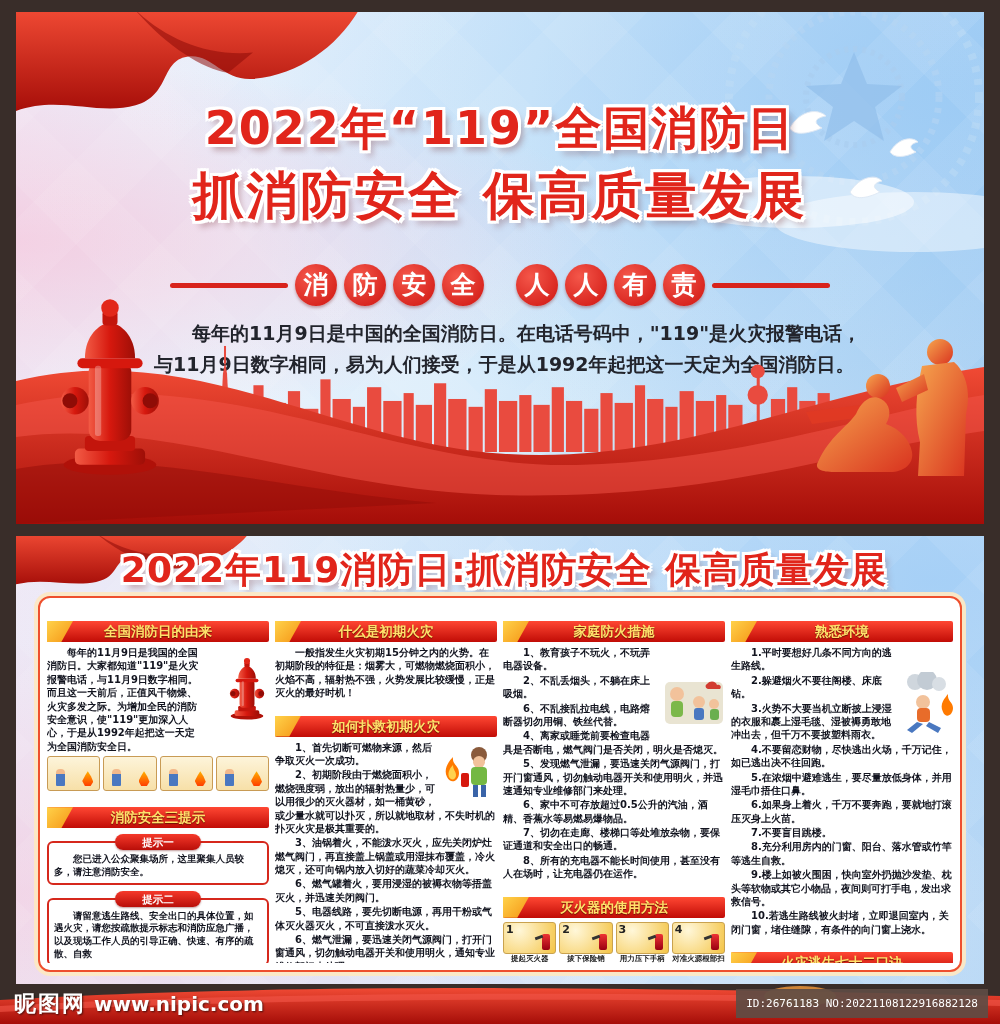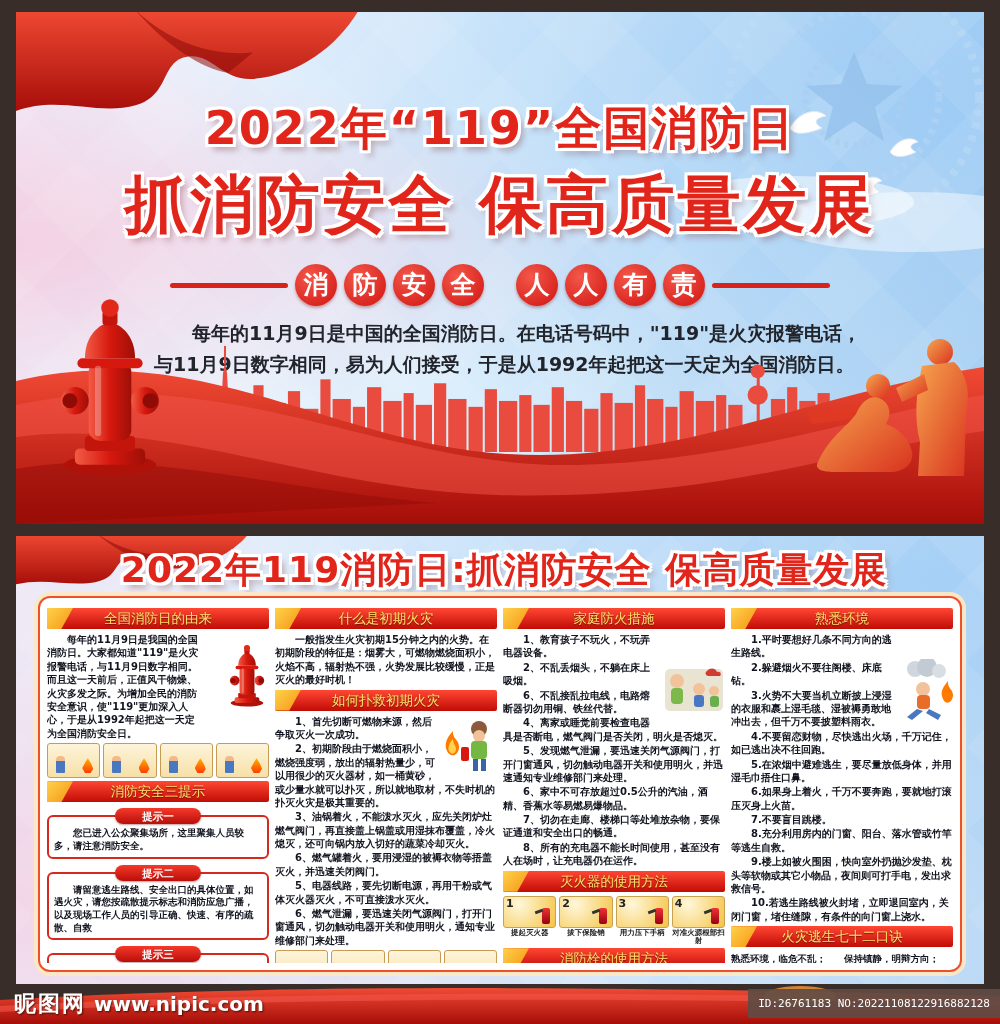--- a/index.html
+++ b/index.html
@@ -30,21 +30,21 @@
       repeating-linear-gradient(-45deg, rgba(255,255,255,.07) 0 60px, rgba(255,255,255,0) 60px 120px);}
   
   .outline-red{
     color:#e1251b;font-weight:bold;letter-spacing:2px;text-align:center;
     text-shadow:
       -3px -3px 0 #fff, 3px -3px 0 #fff, -3px 3px 0 #fff, 3px 3px 0 #fff,
       0 -3px 0 #fff, 0 3px 0 #fff, -3px 0 0 #fff, 3px 0 0 #fff,
       5px 6px 6px rgba(110,30,30,.35);
   }
   .t-title{position:absolute;top:86px;left:0;width:100%;font-size:46px;}
-  .t-head{position:absolute;top:150px;left:0;width:100%;font-size:63px;letter-spacing:3px;}
+  .t-head{position:absolute;top:150px;left:0;width:100%;font-size:51px;letter-spacing:3px;}
   
   .rib-row{position:absolute;top:252px;left:0;width:100%;display:flex;justify-content:center;align-items:center;gap:7px;}
   .rib-line{height:5px;width:118px;background:#d8231c;border-radius:3px;}
   .rib-gap{width:18px;}
   .rib-char{
     width:42px;height:42px;border-radius:50%;
     background:radial-gradient(circle at 35% 30%, #f4574a, #cf1410);
     color:#fff;font-size:25px;font-weight:bold;line-height:42px;text-align:center;
     box-shadow:0 2px 3px rgba(120,20,20,.35);
   }
@@ -56,23 +56,23 @@
   
   .b-title{position:absolute;top:10px;left:4px;width:100%;font-size:36px;letter-spacing:1px;}
   .content{
     position:absolute;left:22px;right:22px;top:60px;bottom:12px;
     background:#fff;border:2px solid #ee4f2d;border-radius:12px;
     box-shadow:0 0 0 4px rgba(252,232,196,.95);
     padding:7px;display:grid;grid-template-columns:repeat(4,1fr);gap:6px;
   }
   .col{overflow:hidden;font-size:10px;font-weight:bold;color:#12141f;line-height:1.34;}
   .sec-h{
-    position:relative;height:21px;margin:3px 0 4px;border-radius:2px;
+    position:relative;height:21px;margin:16px 0 4px;border-radius:2px;
     background:linear-gradient(180deg,#ff4733,#c10c06);
-    color:#ffe16b;font-size:13.5px;font-weight:normal;line-height:21px;text-align:center;
+    color:#ffe16b;font-size:13.5px;font-weight:bold;line-height:21px;text-align:center;
     text-shadow:0 1px 1px #6d1200;
   }
   .wedge{position:absolute;left:0;top:0;width:26px;height:100%;
     background:linear-gradient(135deg,#ffd24a,#f59414);
     clip-path:polygon(0 0,100% 0,55% 100%,0 100%);}
   .para{text-indent:2em;margin:0 0 1px;}
   .body-text{text-indent:2em;}
   .comics{display:flex;gap:3px;margin:3px 0;}
   .comic{flex:1;height:33px;border:1px solid #c89b55;border-radius:3px;position:relative;overflow:hidden;
     background:linear-gradient(180deg,#fdf4da,#f7e0a8);}
@@ -94,21 +94,21 @@
   .ext{flex:1;}
   .ext-img{height:30px;border:1px solid #c9a24f;border-radius:3px;position:relative;overflow:hidden;
     background:radial-gradient(circle at 30% 25%, #fff7d9, #f4c445);}
   .ext-num{position:absolute;left:2px;top:0;font-size:11px;color:#222;font-weight:bold;}
   .ext-shape{position:absolute;right:5px;bottom:3px;width:8px;height:16px;background:linear-gradient(180deg,#e33,#901);border-radius:2px;}
   .ext-shape::before{content:"";position:absolute;left:-7px;top:2px;width:8px;height:3px;background:#333;transform:rotate(-20deg);}
   .ext-cap{font-size:7.5px;text-align:center;line-height:1.1;margin-top:1px;color:#222;}
   .jue-grid{display:grid;grid-template-columns:1fr 1fr;column-gap:4px;margin:6px 0;}
   .jue-line{font-size:9.5px;white-space:nowrap;margin:0 0 2px;}
   
-  .footer{position:absolute;left:0;right:0;bottom:0;height:32px;}
+  .footer{position:absolute;left:0;right:12px;bottom:0;height:32px;}
   .wm{position:absolute;left:14px;bottom:5px;display:flex;align-items:baseline;gap:8px;z-index:5;}
   .wm-logo{color:#fff;font-size:22px;font-weight:bold;letter-spacing:2px;text-shadow:1px 1px 2px rgba(0,0,0,.6);}
   .wm-url{color:#fff;font-size:20px;font-weight:bold;text-shadow:1px 1px 2px rgba(0,0,0,.6);}
   .id-box{
     position:absolute;right:0;bottom:6px;background:rgba(94,76,68,.92);color:#fff;
     font-family:"DejaVu Sans Mono","Liberation Mono",monospace;font-size:11px;
     padding:8px 10px;z-index:5;letter-spacing:0;
   }
 </style>
 </head>

